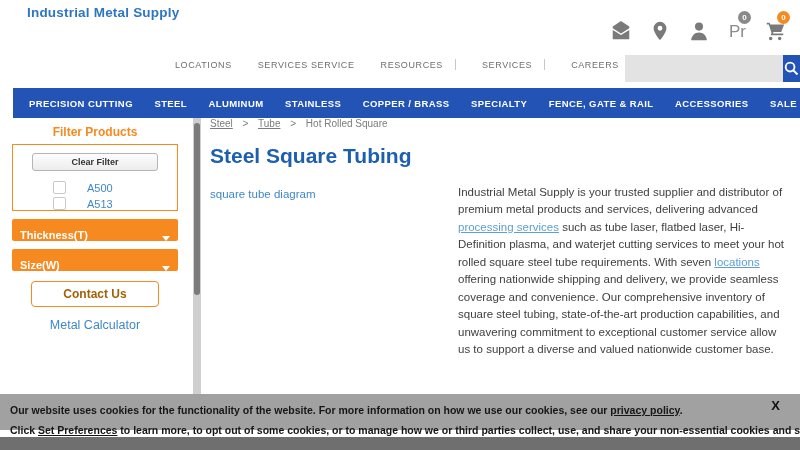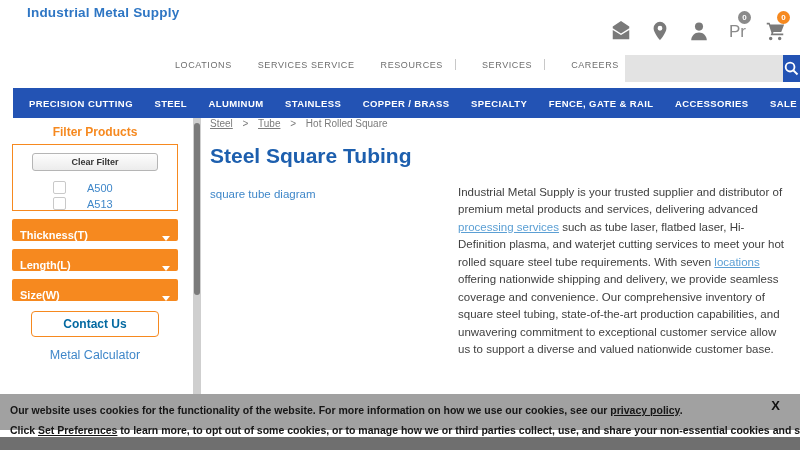--- a/index.html
+++ b/index.html
@@ -60,21 +60,21 @@
                background:linear-gradient(#fdfdfd,#ececec); border:1px solid #b5b5b5;
                border-radius:3px; cursor:pointer; font-family:inherit; }
   .opt-row { display:flex; align-items:flex-end; gap:21px; margin:3px 0 0 40px; }
   .opt-row input { width:13px; height:13px; accent-color:#fff;
                    appearance:none; border:1px solid #c9c9c9; background:#fff;
                    border-radius:2px; cursor:pointer; }
   .opt-label { color:#3F87C9; font-size:11px; cursor:pointer; }
 
   .contact-btn { display:block; margin:10px auto 0; width:128px; height:26px;
                  background:#fff; border:1px solid #F6891F; border-radius:4px;
-                 color:#0369a1; font-weight:bold; font-size:12px; cursor:pointer;
+                 color:#a16207; font-weight:bold; font-size:12px; cursor:pointer;
                  font-family:inherit; }
   .calc-link { display:block; text-align:center; margin-top:11px; color:#3F87C9;
                font-size:12.5px; cursor:pointer; text-decoration:none; }
 
   
   .scroll-track { position:absolute; left:193px; top:118px; width:8px; height:276px;
                   background:#cfcfcf; cursor:pointer; }
   .scroll-thumb { position:absolute; left:1px; top:5px; width:6px; height:172px;
                   background:#7b7b7b; border-radius:3px; cursor:grab; }
 
@@ -185,26 +185,20 @@
   </div>
 
   <div class="facet">
     <div class="facet-header tall">
       <span>Thickness(T)</span>
       <span class="caret"></span>
     </div>
   </div>
   <div class="facet">
     <div class="facet-header tall">
-      <span>Length(L)</span>
-      <span class="caret"></span>
-    </div>
-  </div>
-  <div class="facet">
-    <div class="facet-header tall">
       <span>Size(W)</span>
       <span class="caret"></span>
     </div>
   </div>
 
   <button class="contact-btn">Contact Us</button>
   <a class="calc-link">Metal Calculator</a>
 </div>
 
 <div class="scroll-track">

